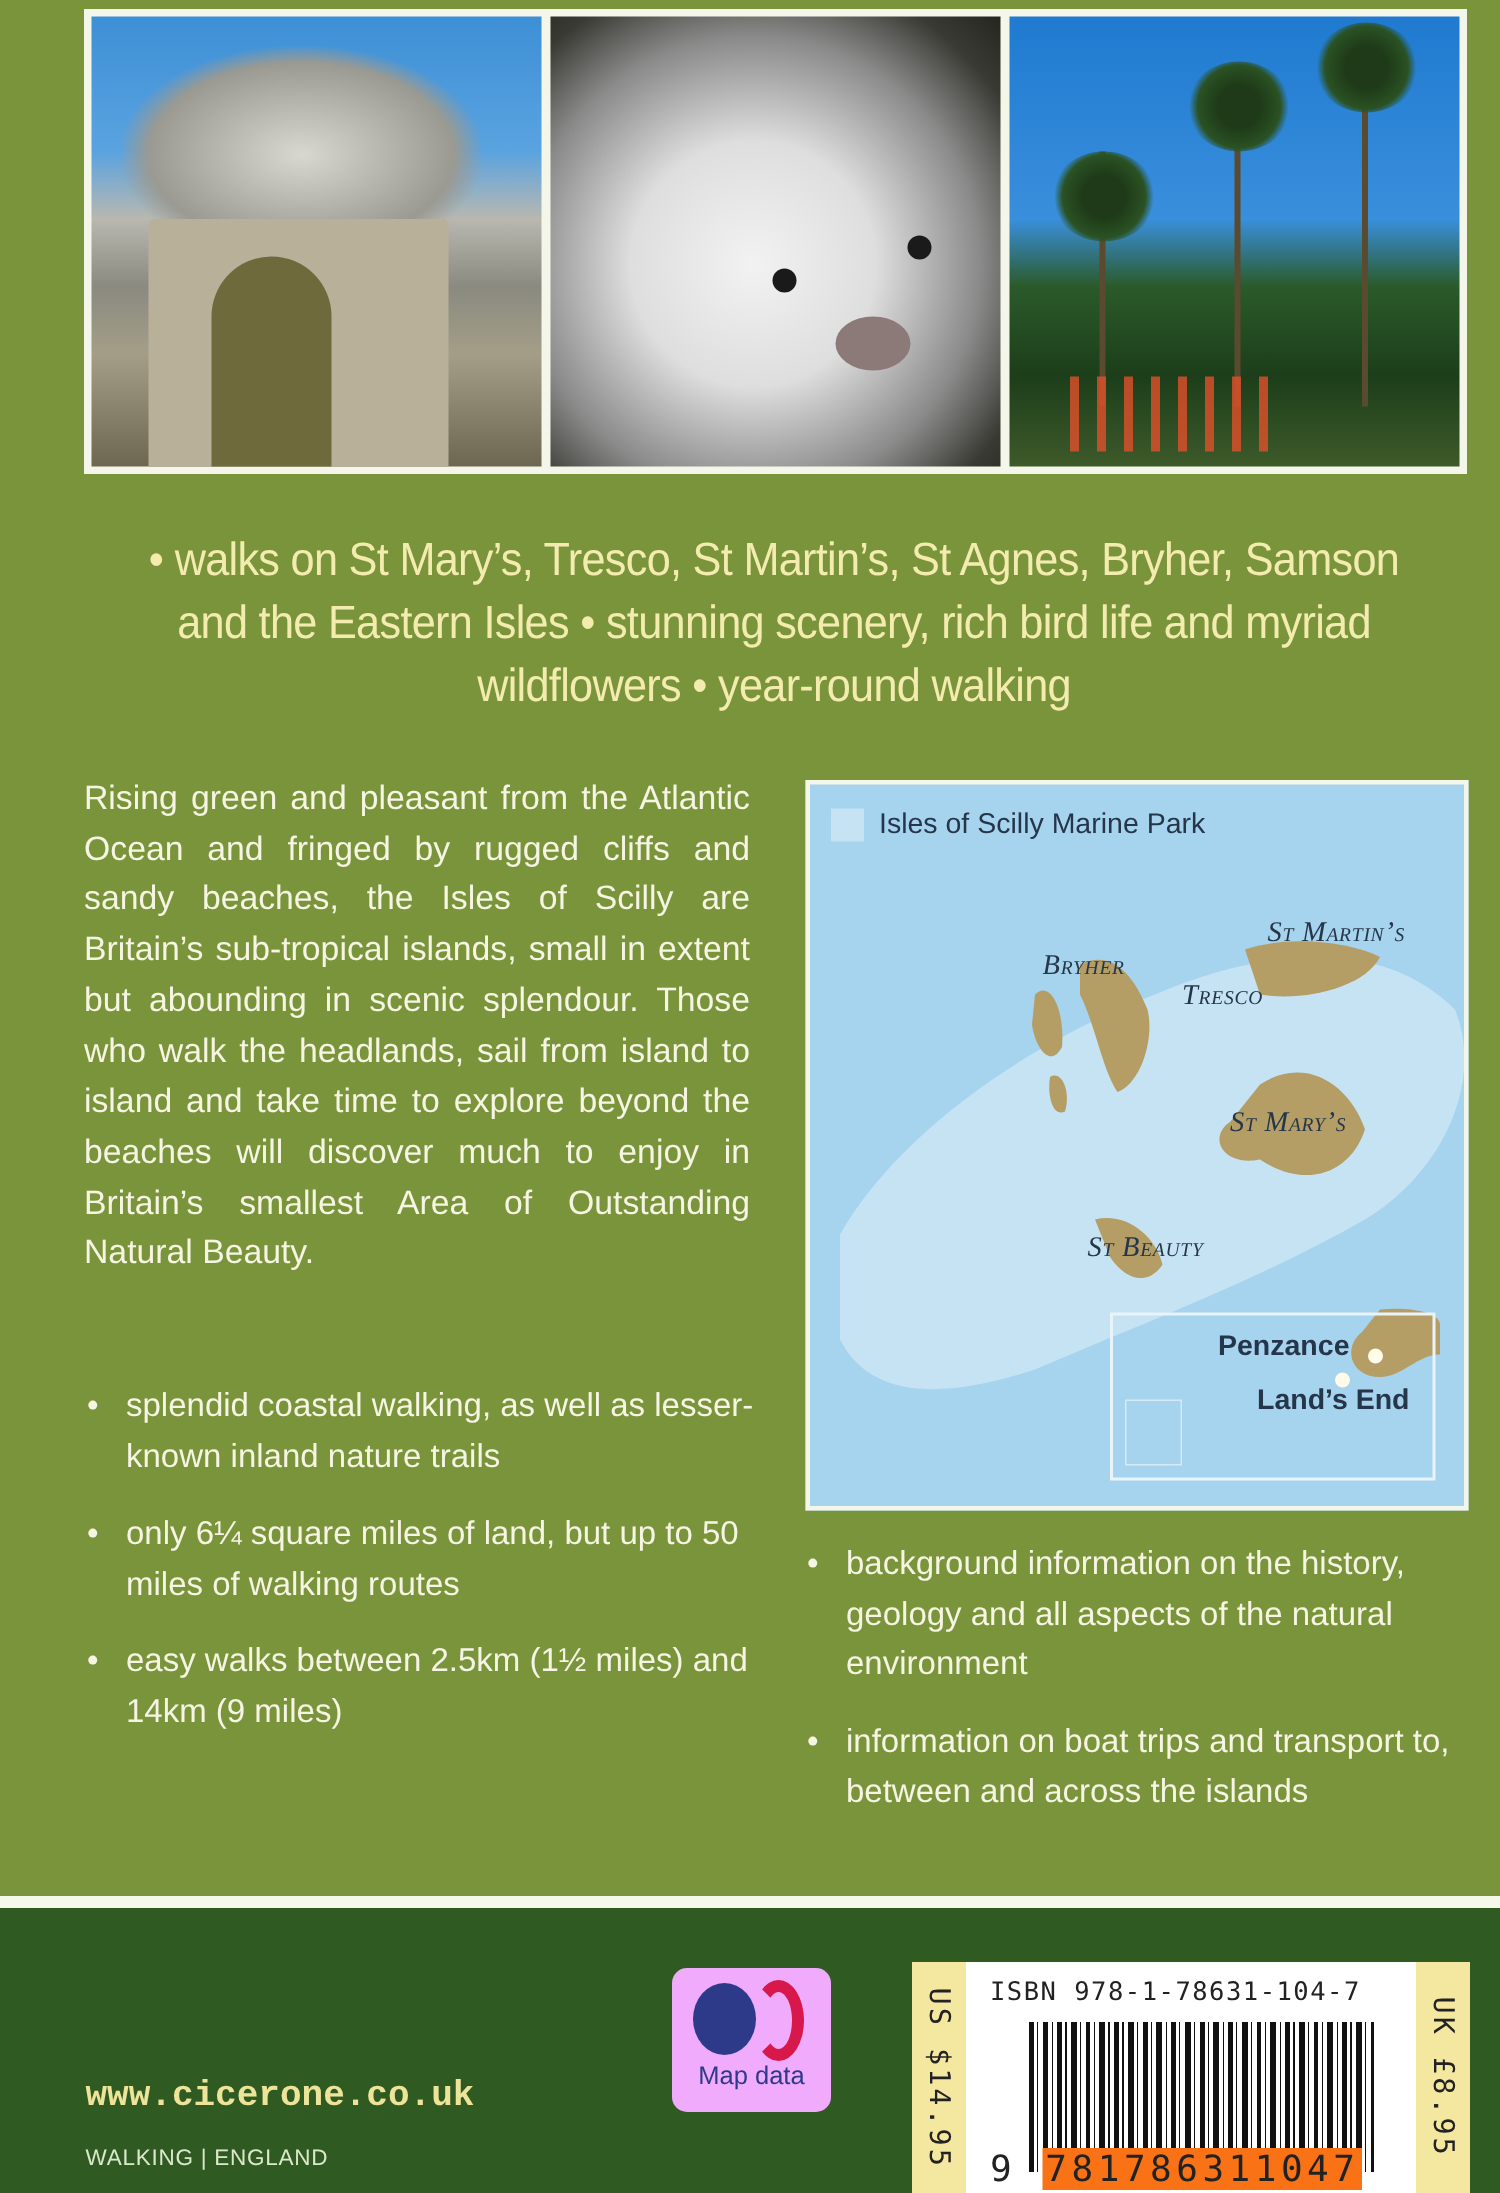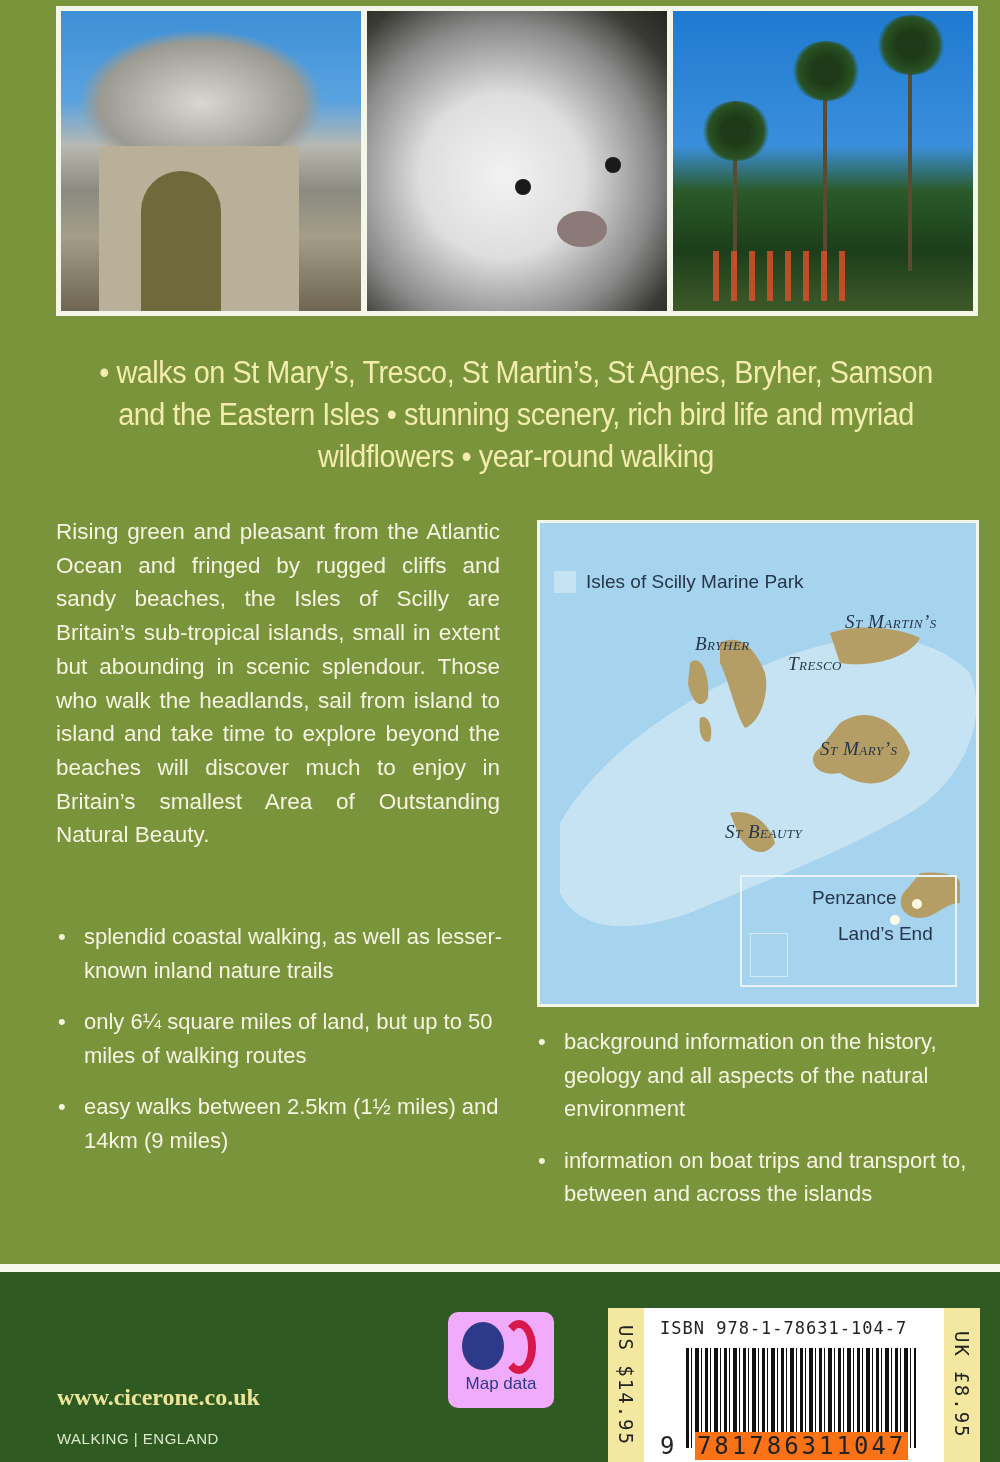--- a/index.html
+++ b/index.html
@@ -42,40 +42,40 @@
   .bullets { list-style: none; color: #f6f4e2; font-family: "Liberation Sans", sans-serif; font-size: 22px; line-height: 33.5px; }
   .bullets li { position: relative; padding-left: 28px; margin-bottom: 18px; }
   .bullets li .dot { position: absolute; left: 2px; top: 0; }
   .bullets-left { position: absolute; left: 56px; top: 920px; width: 450px; }
   .bullets-right { position: absolute; left: 536px; top: 1025px; width: 440px; }
 
   .map {
     position: absolute; left: 537px; top: 520px; width: 442px; height: 487px;
     background: #a6d3ee; border: 3px solid #f4f6ea; overflow: hidden;
   }
-  .map-legend { position: absolute; left: 14px; top: 16px; display: flex; align-items: center; gap: 10px; margin-top: 32px; }
+  .map-legend { position: absolute; left: 14px; top: 16px; display: flex; align-items: center; gap: 10px; }
   .legend-swatch { width: 22px; height: 22px; background: #c6e3f4; }
   .legend-label { color: #26364a; font-family: "Liberation Sans", sans-serif; font-size: 19px; }
   .island-label {
     position: absolute; color: #26364a; font-family: "Liberation Serif", serif;
     font-style: italic; font-size: 19px; font-variant: small-caps; letter-spacing: 0.5px;
   }
   .inset { position: absolute; left: 200px; top: 352px; width: 217px; height: 112px; border: 2px solid #e8f3fa; }
   .inset-mini { position: absolute; left: 8px; top: 56px; width: 38px; height: 44px; border: 1.5px solid #d4ebf6; }
-  .inset-label { position: absolute; color: #26364a; font-family: "Liberation Sans", sans-serif; font-size: 19px; }
+  .inset-label { position: absolute; color: #26364a; font-family: "Liberation Sans", sans-serif; font-size: 19px; font-weight: bold; }
   .pin { position: absolute; width: 10px; height: 10px; border-radius: 50%; background: #fffbe8; }
 
   .divider { position: absolute; left: 0; top: 1264px; width: 1000px; height: 8px; background: #f6f8ea; }
   .footer { position: absolute; left: 0; top: 1272px; width: 1000px; height: 190px; background: #2f5a22; }
   .logo {
     position: absolute; left: 57px; top: 60px; color: #f2f6ea;
     font-family: "DejaVu Serif", serif; font-size: 44px; font-weight: bold; letter-spacing: 3px;
     -webkit-text-stroke: 1px #2f5a22; text-shadow: 0 0 0 #fff;
   }
-  .url { position: absolute; left: 57px; top: 112px; color: #ede49a; font-family: Liberation Serif, serif; font-weight: bold; font-size: 24px; }
+  .url { position: absolute; left: 57px; top: 112px; color: #ede49a; font-family: Liberation Mono, monospace; font-weight: bold; font-size: 24px; }
   .category { position: absolute; left: 57px; top: 158px; color: #dce8cc; font-family: "Liberation Sans", sans-serif; font-size: 15px; letter-spacing: 0.5px; }
   .os-badge {
     position: absolute; left: 448px; top: 40px; width: 106px; height: 96px;
     background: #f0abfc; border-radius: 10px; padding: 8px;
   }
   .os-o { position: absolute; left: 14px; top: 10px; width: 42px; height: 48px; border-radius: 50%; background: #2d3a8a; }
   .os-s { position: absolute; left: 54px; top: 8px; width: 34px; height: 54px; border-radius: 50%; border: 8px solid #d8184a; border-left-color: transparent; border-bottom-color: #d8184a; }
   .os-text { position: absolute; left: 0; right: 0; top: 62px; text-align: center; color: #2d3a8a; font-family: "Liberation Sans", sans-serif; font-size: 17px; }
 
   .barcode-box { position: absolute; left: 608px; top: 36px; width: 372px; height: 154px; background: #ffffff; }

